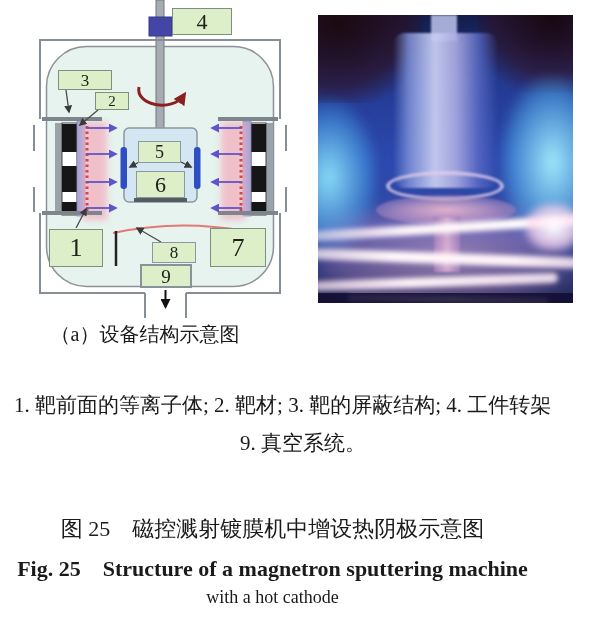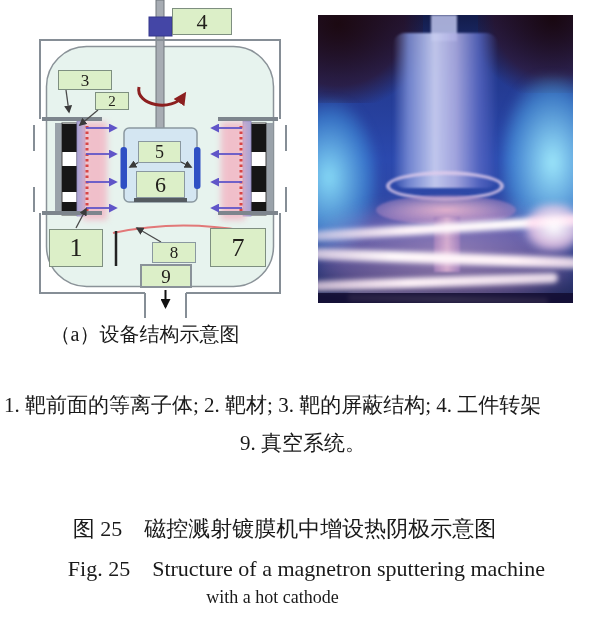--- a/index.html
+++ b/index.html
@@ -52,25 +52,25 @@
   .ph-streak3{left:-5px;top:262px;width:245px;height:10px;border-radius:5px;filter:blur(2.5px);transform:rotate(-2deg);
       background:linear-gradient(90deg,rgba(255,230,242,.7),#fef2f8 40%,rgba(255,240,248,.85));}
   .ph-streak4{left:30px;top:281px;width:200px;height:7px;border-radius:4px;filter:blur(2px);transform:rotate(1deg);
       background:linear-gradient(90deg,rgba(255,225,238,.6),rgba(255,245,250,.9) 50%,rgba(255,230,242,.6));}
   .ph-bottom{left:0;bottom:0;width:255px;height:10px;background:rgba(18,12,48,.85);}
   
   .caption-a{position:absolute;left:0;top:321px;width:290px;text-align:center;font-size:20px;}
   .caption-b{position:absolute;left:314px;top:319px;width:268px;text-align:center;font-size:20px;line-height:27px;}
   .caption-b .l2{position:relative;left:-27px;}
   .legend{position:absolute;left:0;top:386px;width:606px;font-size:21px;line-height:38px;}
-  .legend .l1{text-align:left;padding-left:4px;}
+  .legend .l1{text-align:left;padding-left:14px;}
   .legend .l2{text-align:center;}
   .legend .l3{text-align:center;}
-  .cap-zh{position:absolute;left:0;top:514px;width:545px;text-align:center;font-size:22px;padding-left:12px;}
-  .cap-en1{position:absolute;left:0;top:554px;width:545px;text-align:right;font-size:22px;}
+  .cap-zh{position:absolute;left:0;top:514px;width:545px;text-align:center;font-size:22px;}
+  .cap-en1{position:absolute;left:0;top:554px;width:545px;text-align:center;font-size:22px;font-weight:bold;}
   .cap-en2{position:absolute;left:0;top:587px;width:545px;text-align:center;font-size:18px;}
 </style>
 </head>
 <body>
 
 <div class="page">
 
   <div class="panel-a">
     <svg width="300" height="320" viewBox="0 0 300 320">
       <defs>

